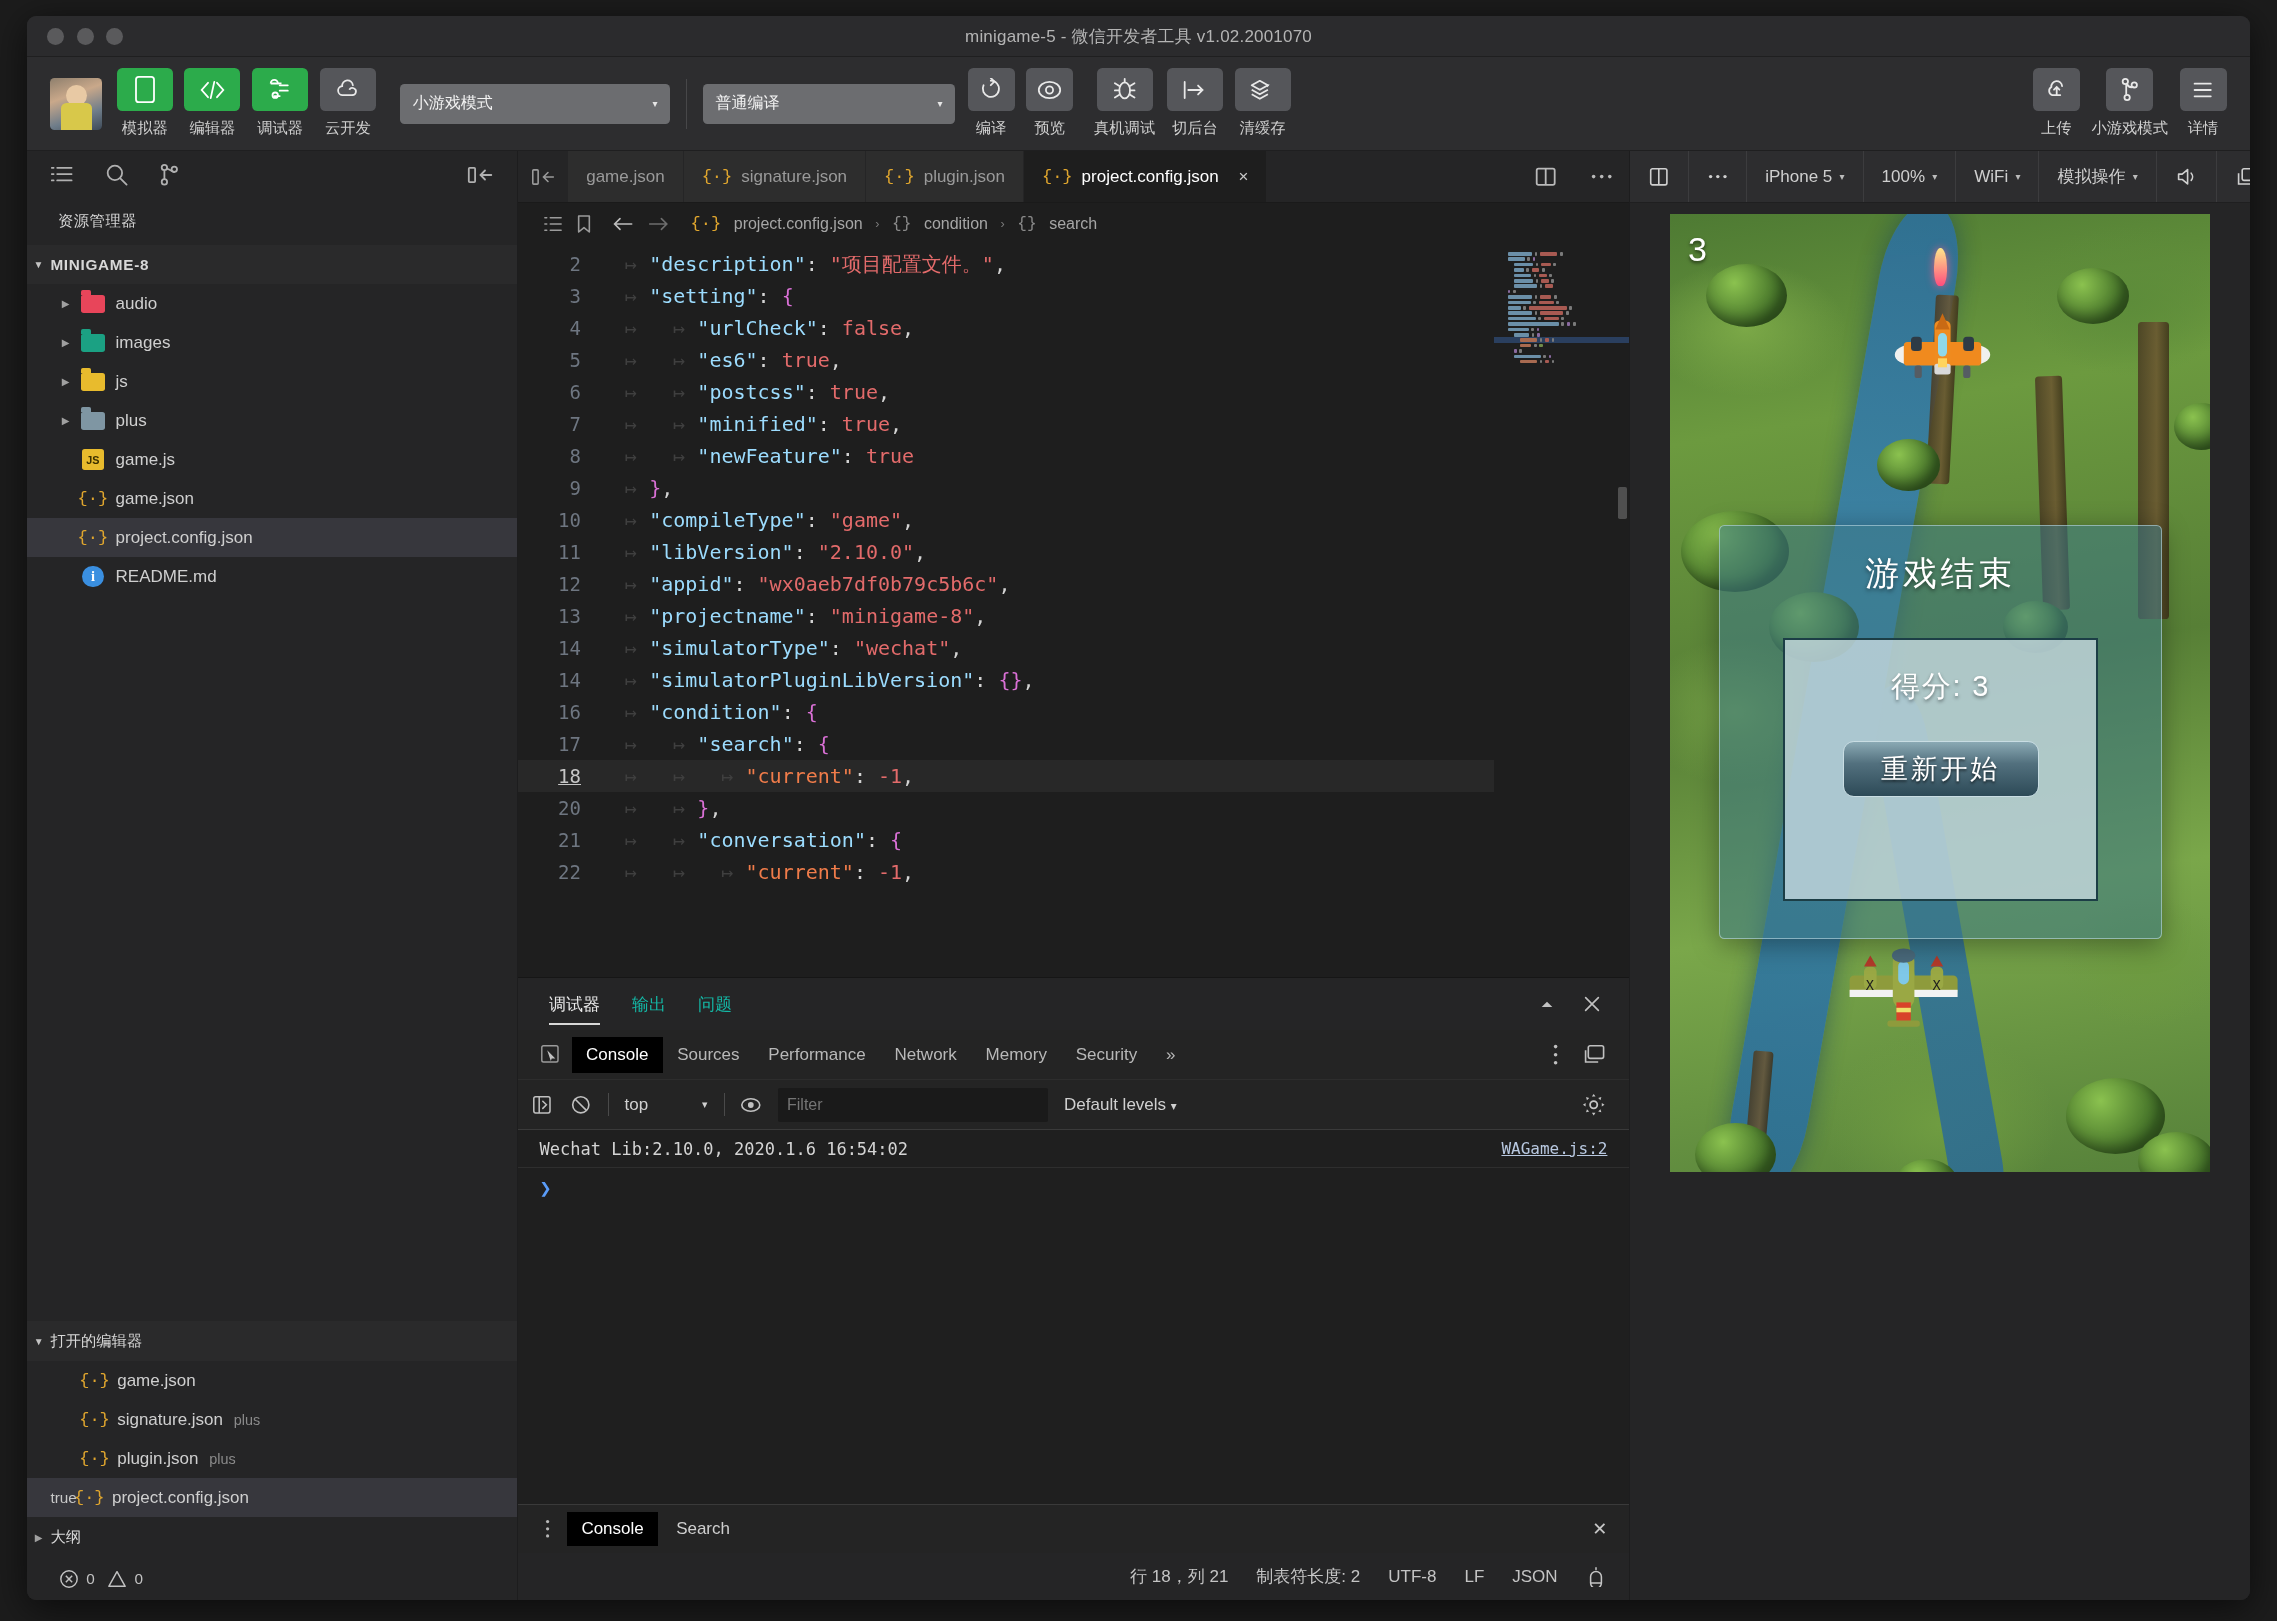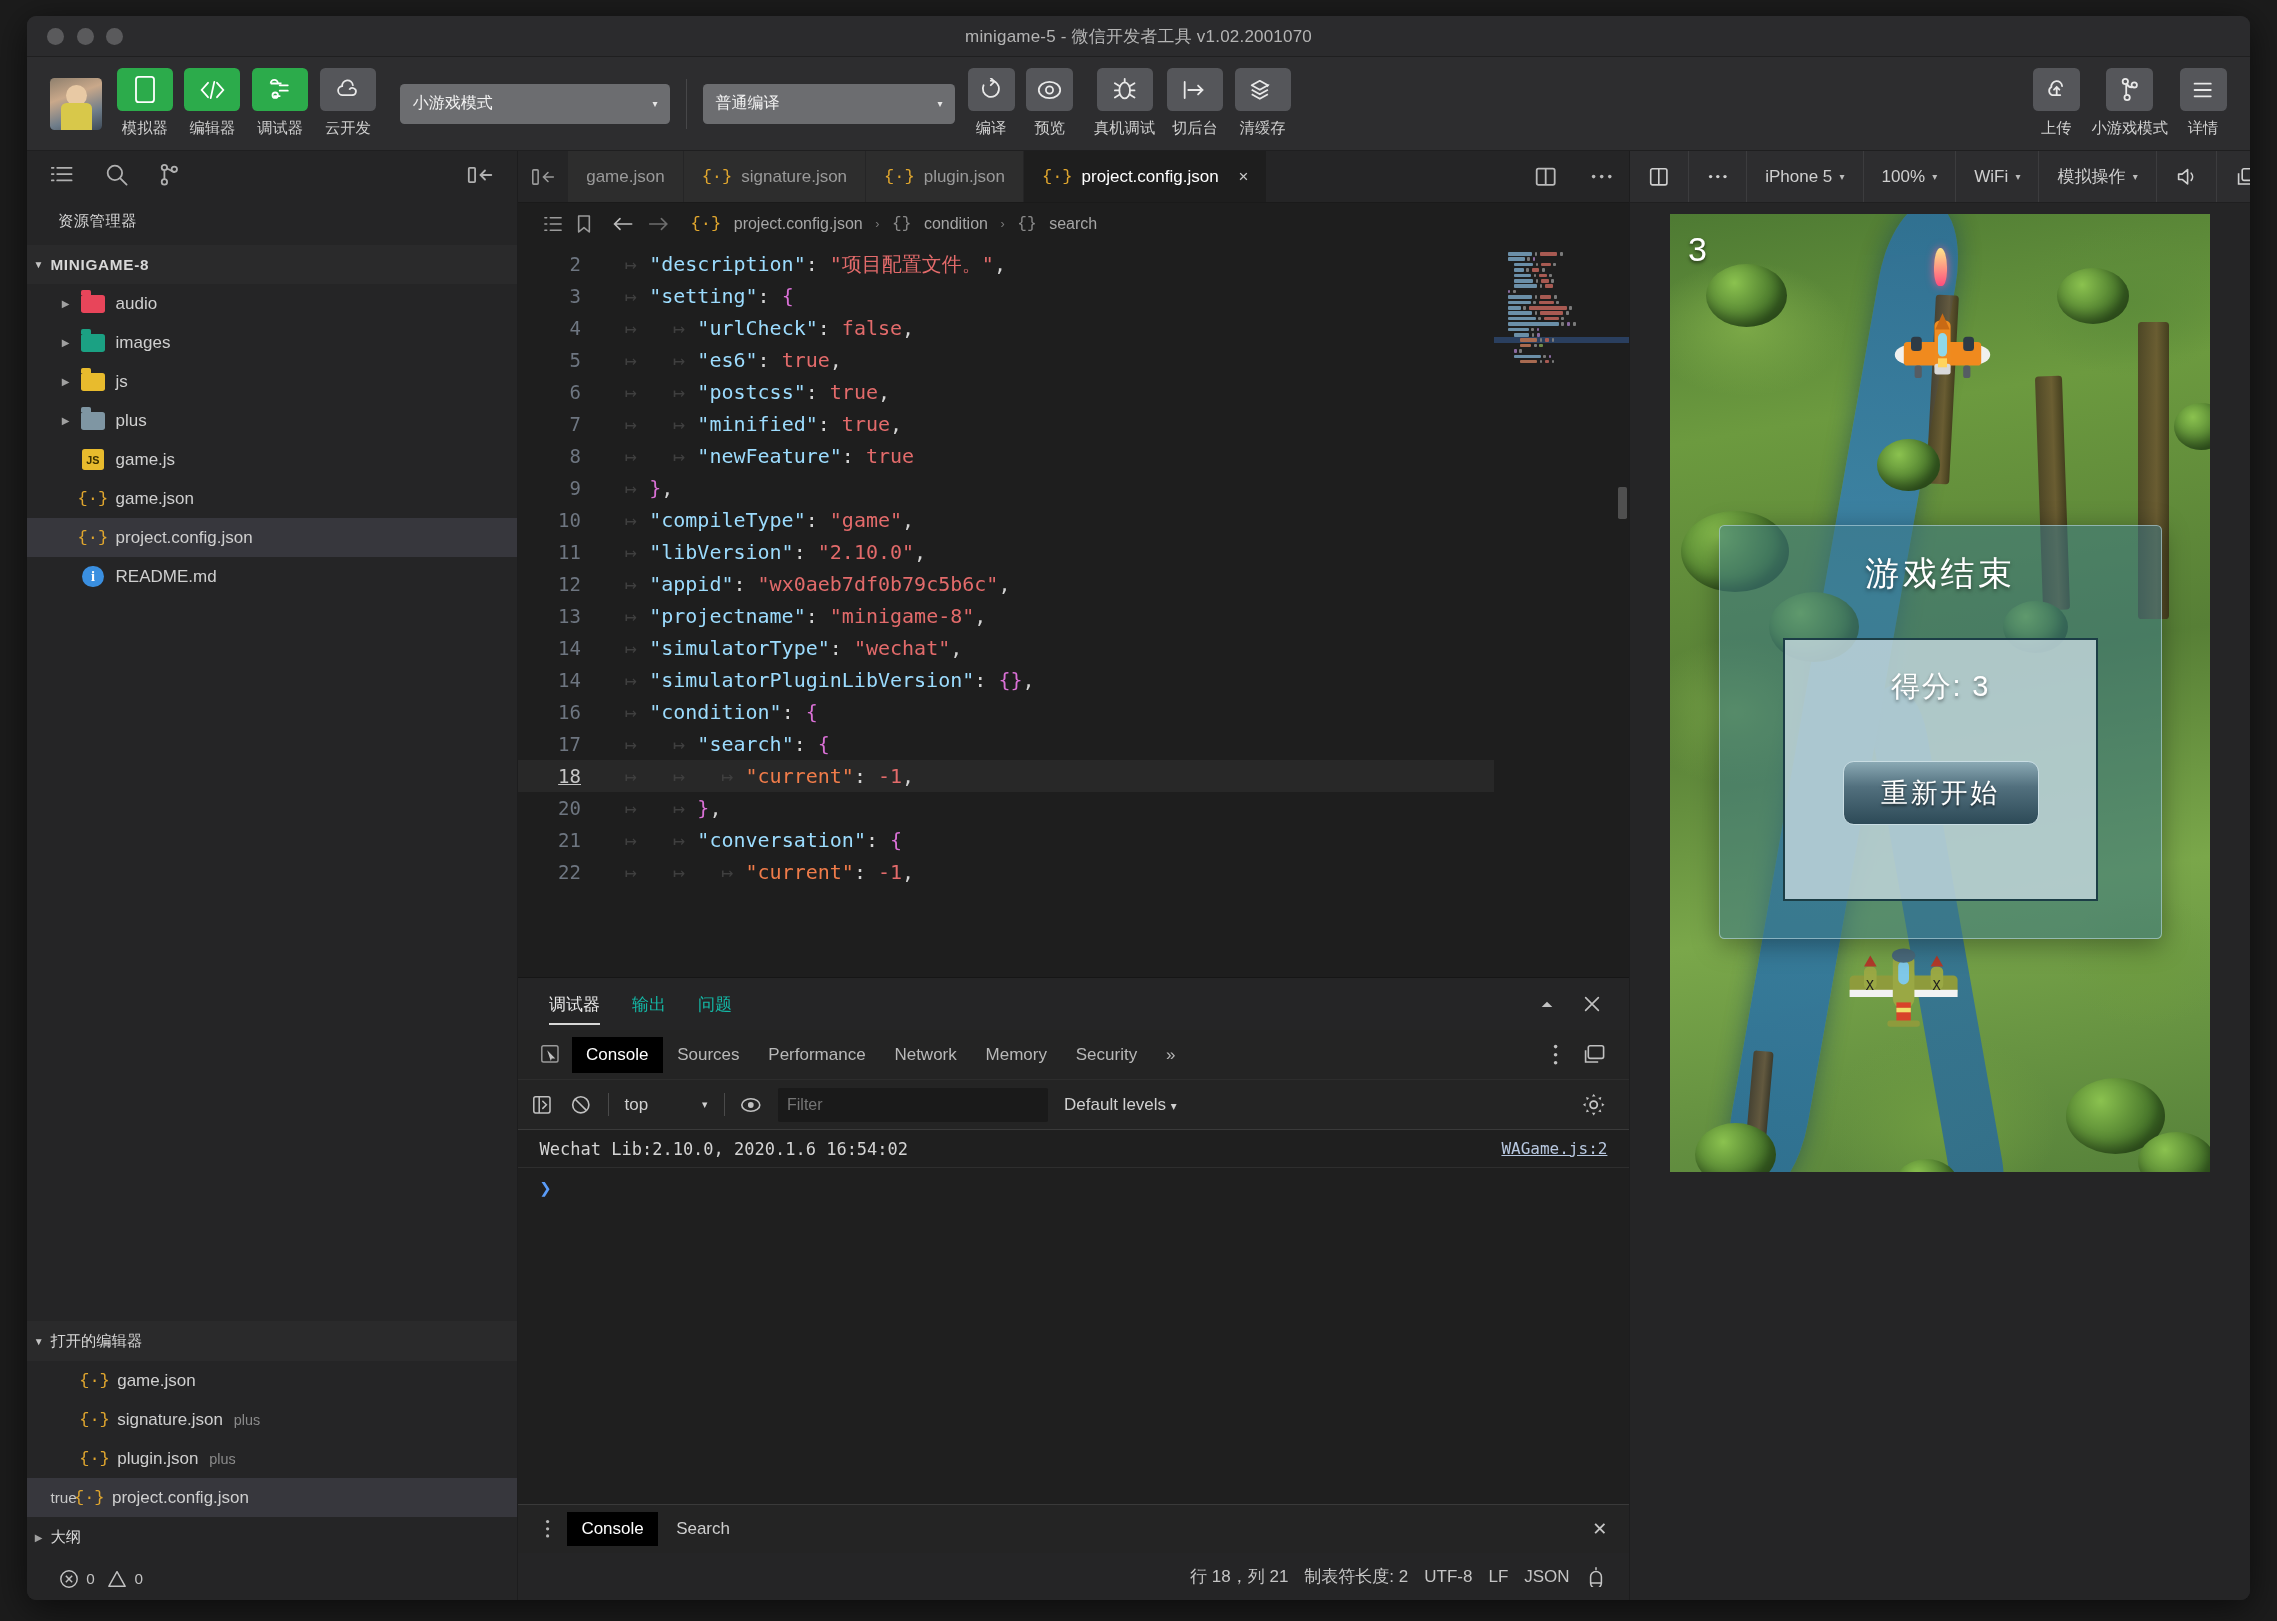--- a/index.html
+++ b/index.html
@@ -241,21 +241,21 @@
     height: 49px; flex: 0 0 49px; display: flex; align-items: center;
     background: #242424; padding-left: 14.4px; gap: 3.6px; border-top: 0.9px solid #3a3a3a;
   }
   .dt-drawer .kebab { width: 31px; color: #b8b8b8; display:flex; align-items:center; justify-content:center;}
   .dtab2 { padding: 0 14.4px; height: 34px; display:flex; align-items:center; font-size:17px; color:#cfcfcf; cursor:pointer; }
   .dtab2.active { background:#000; color:#fff; }
   .dt-drawer .close { margin-left: auto; padding-right: 21.6px; color:#c6c6c6; font-size: 18px;}
 
   .statusbar {
     height: 47px; flex: 0 0 47px; display: flex; align-items: center; justify-content: flex-end;
-    background: #252526; padding-right: 23.4px; gap: 16px;
+    background: #252526; padding-right: 23.4px; gap: 28px;
     font-size: 17px; color: #c4c4c4;
   }
   .sb-item { cursor: pointer; }
 
   
   .simulator { width: 621px; flex: 0 0 621px; background: #252526; display: flex; flex-direction: column;
                border-left: 0.9px solid #1d1d1e; }
   .sim-toolbar {
     height: 52px; flex: 0 0 52px; display: flex; align-items: center;
     background: #2d2d2f; border-bottom: 0.9px solid #1f1f20;
@@ -329,28 +329,27 @@
   }
   .go-inner {
     position: absolute; left: 63px; top: 112px; width: 315px; height: 263px;
     background: rgba(196,216,222,.82);
     border: 2.7px solid #1c3e46;
   }
   .go-score { text-align: center; margin-top: 27px; color: #fff; font-size: 29px;
               text-shadow: 0 1.8px 3.6px rgba(0,0,0,.45); letter-spacing: 1.8px;}
   .go-btn {
     position:absolute; left: 50%; transform: translateX(-50%); top: 101px;
-    width: 196px; height: 64px;
+    width: 196px; height: 56px;
     background: linear-gradient(180deg,#8aa9b4 0%,#52707e 40%,#2d4a57 100%);
     border: 1.8px solid #c9dde3; border-radius: 10.8px;
     display: flex; align-items: center; justify-content: center;
     color: #fff; font-size: 27px; letter-spacing: 2.7px;
     text-shadow: 0 1.8px 2.7px rgba(0,0,0,.6);
     cursor: pointer;
-    margin-top: 20px;
   }
   svg { display: block; }
 </style>
 </head>
 <body>
 
 <div class="app-window">
 
   <div class="titlebar">
     <div class="traffic">

